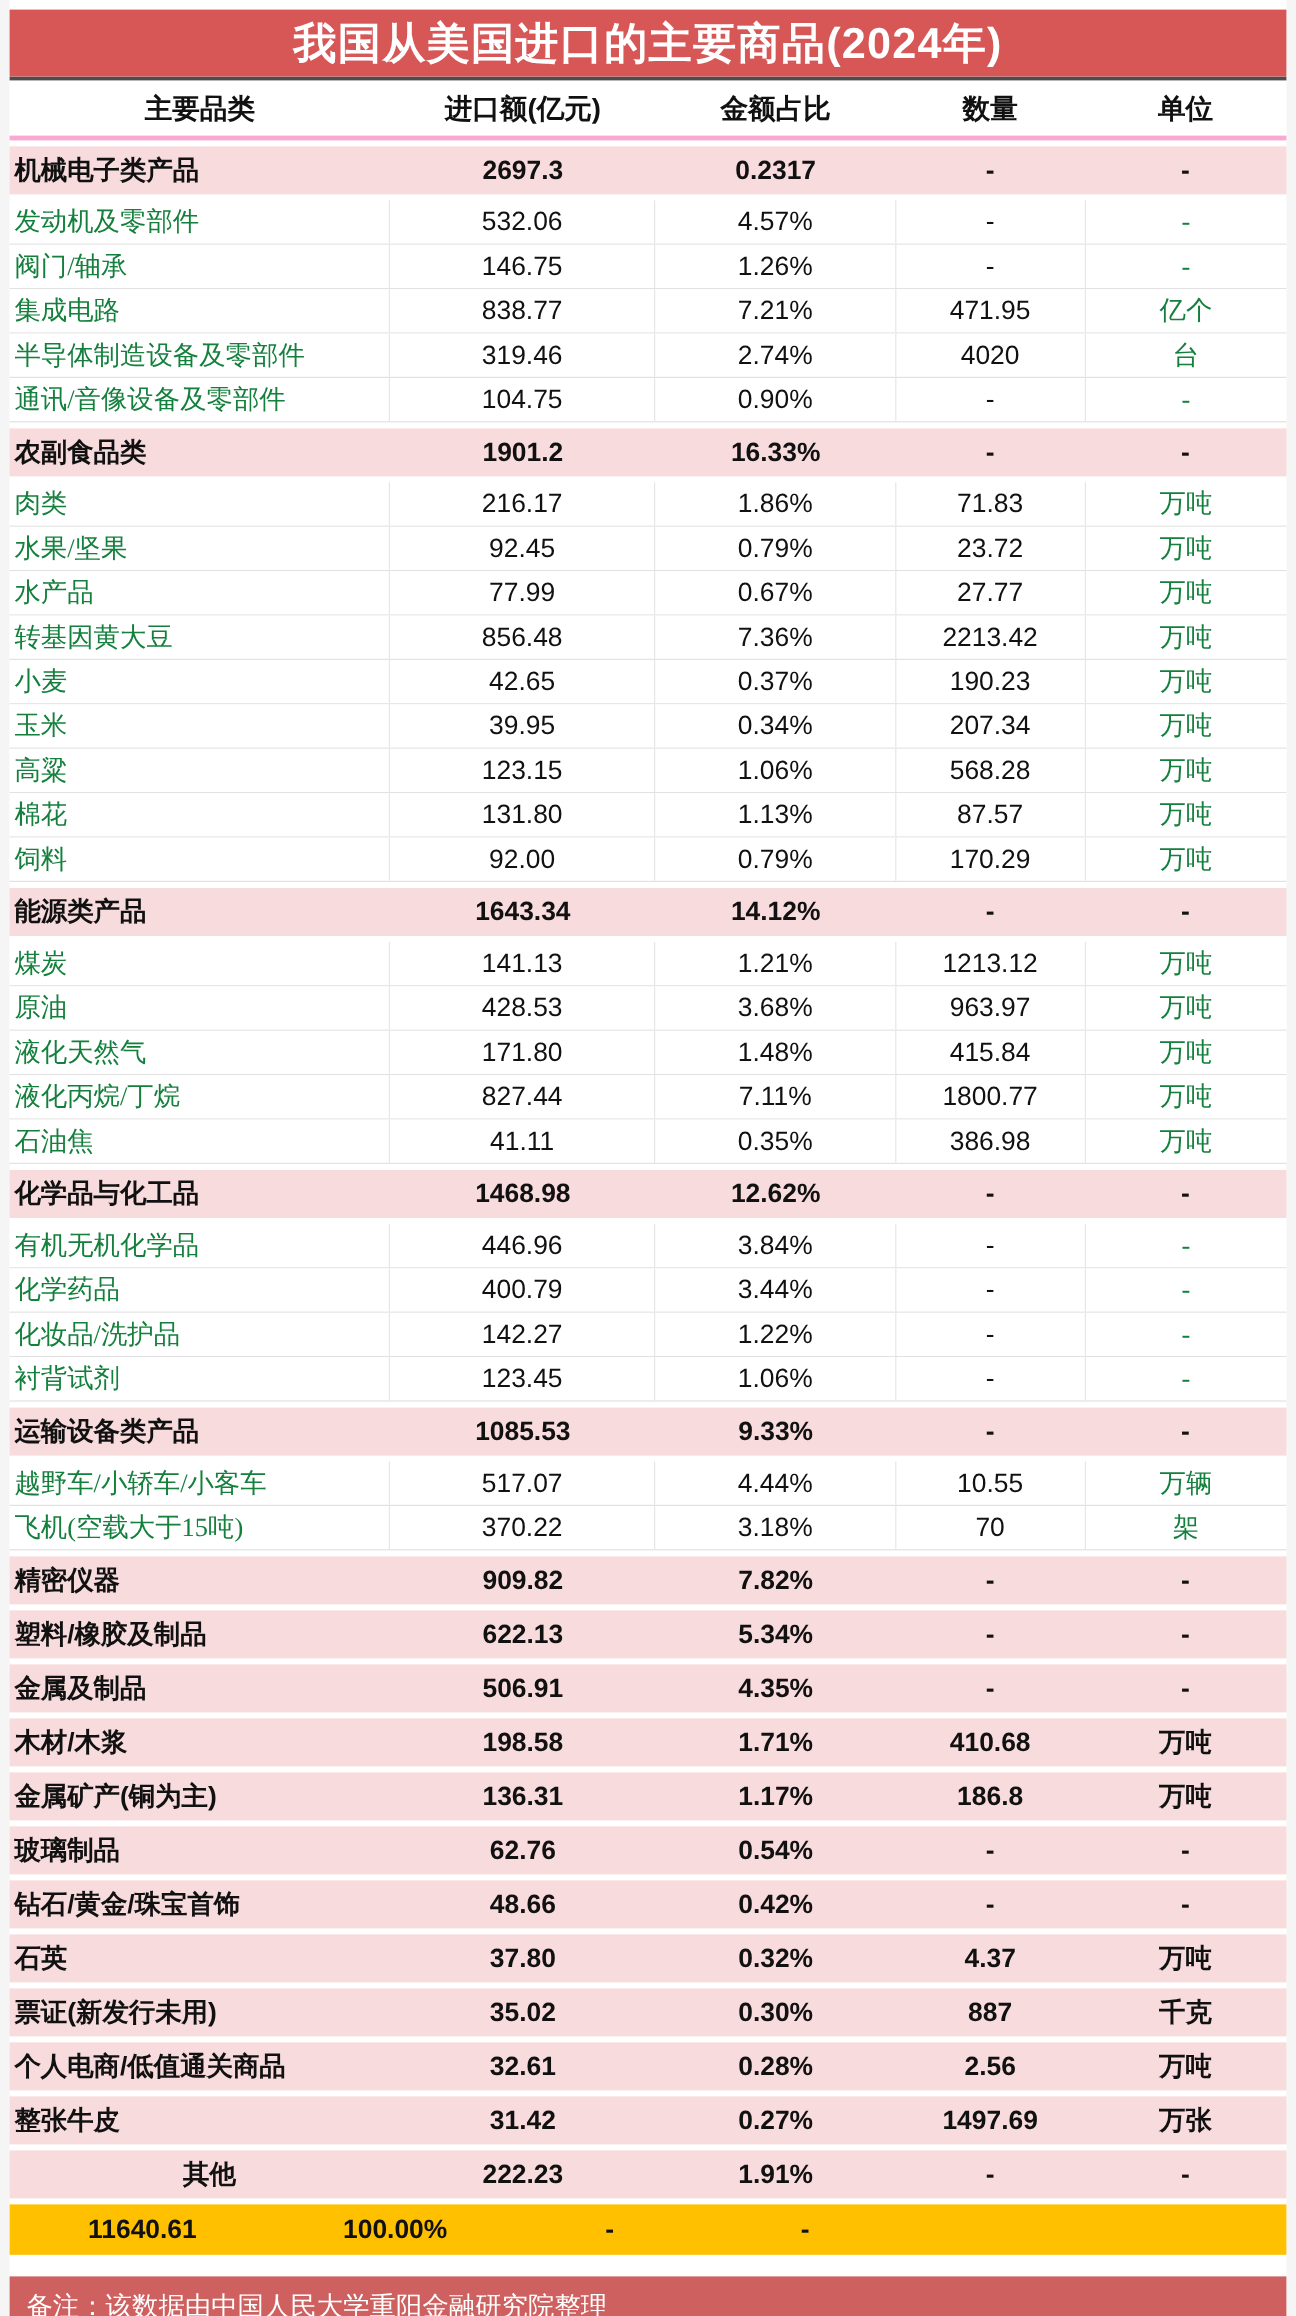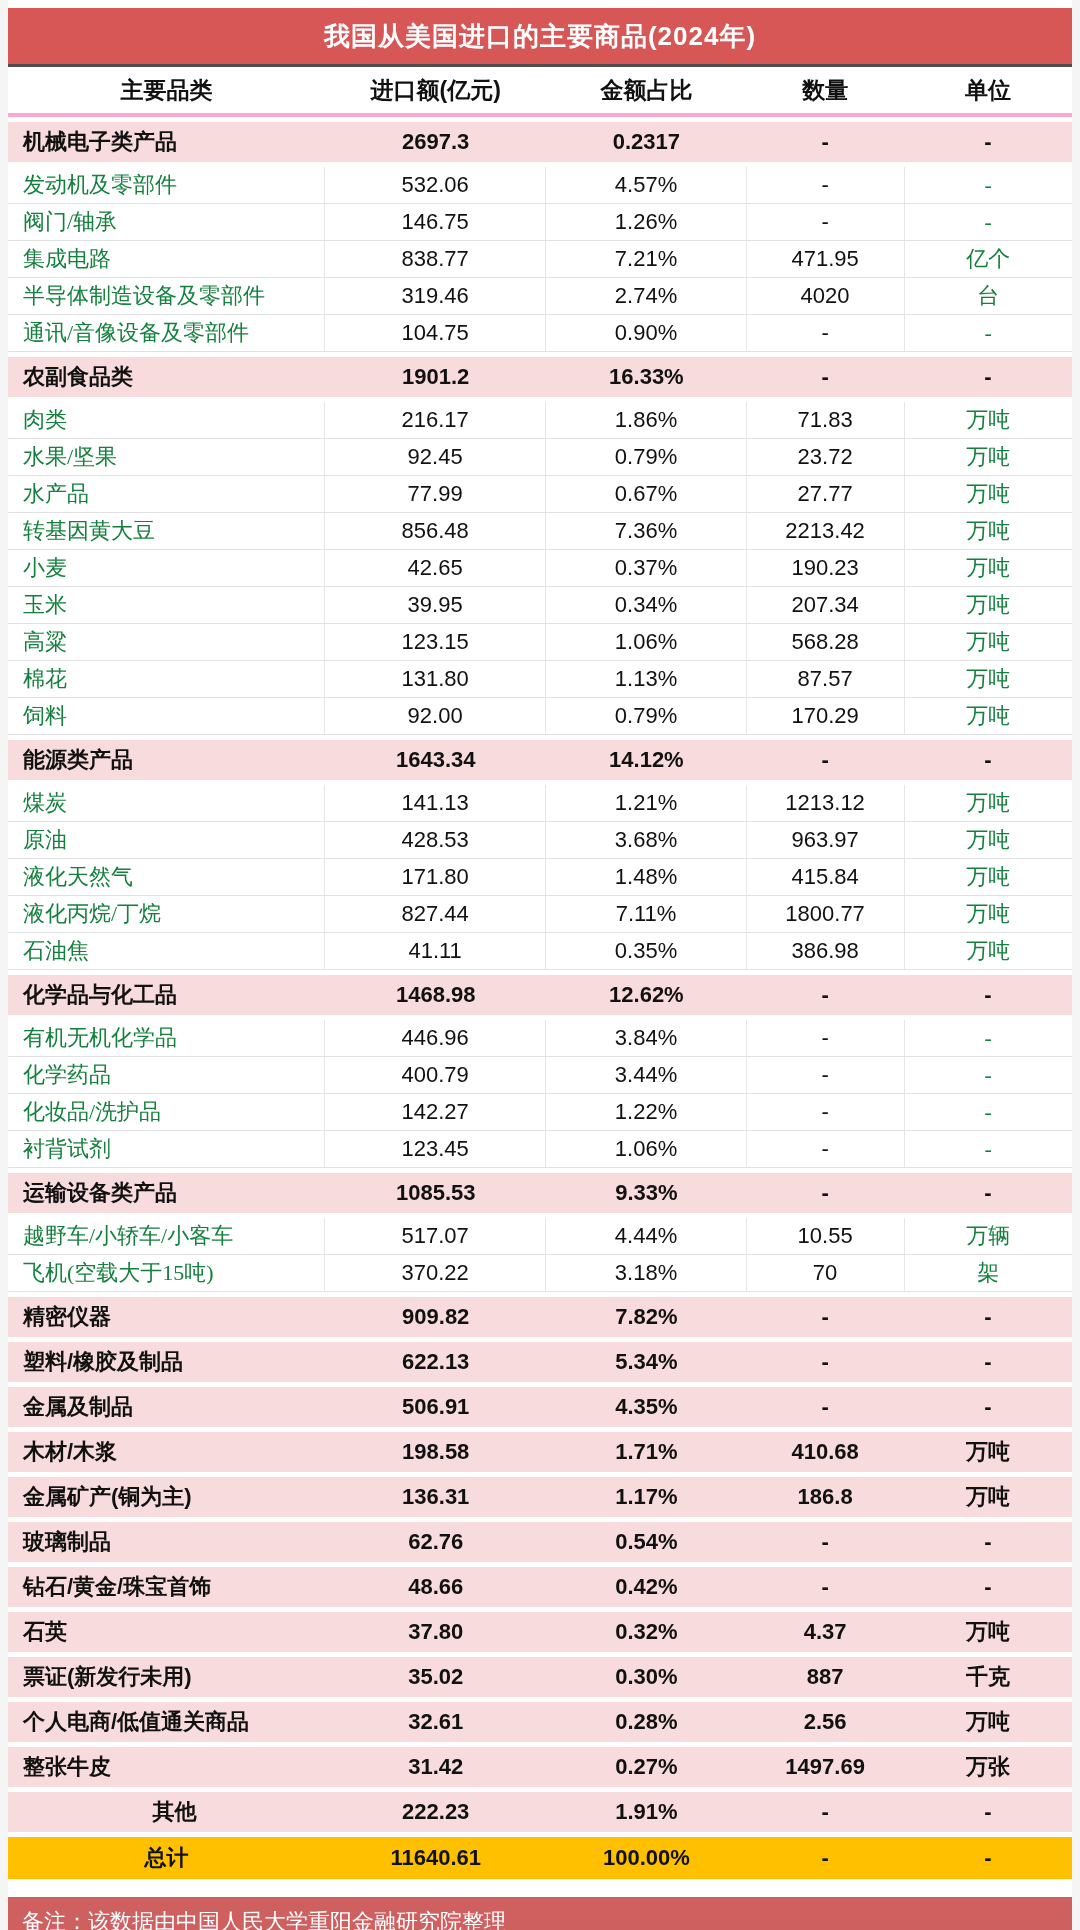--- a/index.html
+++ b/index.html
@@ -1,35 +1,35 @@
 <!DOCTYPE html>
 <html><head>
 <meta charset="utf-8">
 <style>
   html,body { margin:0; padding:0; background:#f5f5f5; }
   body { width:1080px; font-family:"Liberation Sans", sans-serif; }
   .page { width:1064px; margin:0 auto; padding:8px 0 14px 0; background:#ffffff; }
   .title-bar {
-    background:#D75757; color:#ffffff; font-weight:bold; font-size:26px;
+    background:#D75757; color:#ffffff; font-weight:bold; font-size:36px;
     text-align:center; height:56px; line-height:56px; letter-spacing:1px;
   }
   .header-row {
     display:flex; align-items:center; height:46px; font-size:23px; font-weight:bold;
     background:#ffffff; border-top:3px solid #4d4d4d; border-bottom:4px solid #f9a8d4;
     color:#111;
   }
   .header-row .cell { justify-content:center; }
   .cell { display:flex; align-items:center; justify-content:center; overflow:hidden; white-space:nowrap; }
   .c0 { width:29.8%; }
   .c1 { width:20.8%; }
   .c2 { width:18.8%; }
   .c3 { width:14.8%; }
   .c4 { width:15.8%; }
   .row { display:flex; align-items:center; height:36px; font-size:22px; color:#111; }
-  .row .c0 { justify-content:flex-start; padding-left:15px; box-sizing:border-box; }
+  .row .c0 { justify-content:flex-start; padding-left:4px; box-sizing:border-box; }
   .row.sub { background:#ffffff; border-bottom:1px solid #e2e2e2; }
   .row.sub .c0, .row.sub .c4 { font-family:Liberation Serif, serif; color:#15803d; }
   .row.sub .cell + .cell { border-left:1px solid #e6e6e6; align-self:stretch; }
   .row.category, .row.other {
     background:#F8DBDD; font-weight:bold; height:40px; margin:5px 0;
   }
   .row.other .c0 { justify-content:center; padding-left:16px; }
   .row.total {
     background:#FFC000; font-weight:bold; height:42px; margin-top:5px;
   }
@@ -343,21 +343,20 @@
         <div class="cell c4">万张</div>
       </div>
       <div class="row other">
         <div class="cell c0">其他</div>
         <div class="cell c1">222.23</div>
         <div class="cell c2">1.91%</div>
         <div class="cell c3">-</div>
         <div class="cell c4">-</div>
       </div>
       <div class="row total">
-        <div class="cell c0">总计</div>
         <div class="cell c1">11640.61</div>
         <div class="cell c2">100.00%</div>
         <div class="cell c3">-</div>
         <div class="cell c4">-</div>
       </div>
     </div>
 
   <div class="footer-note">备注：该数据由中国人民大学重阳金融研究院整理</div>
 </div>
 

